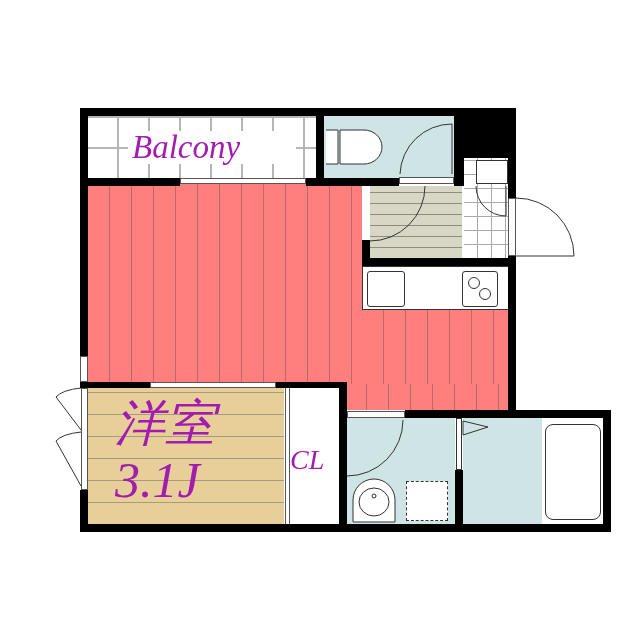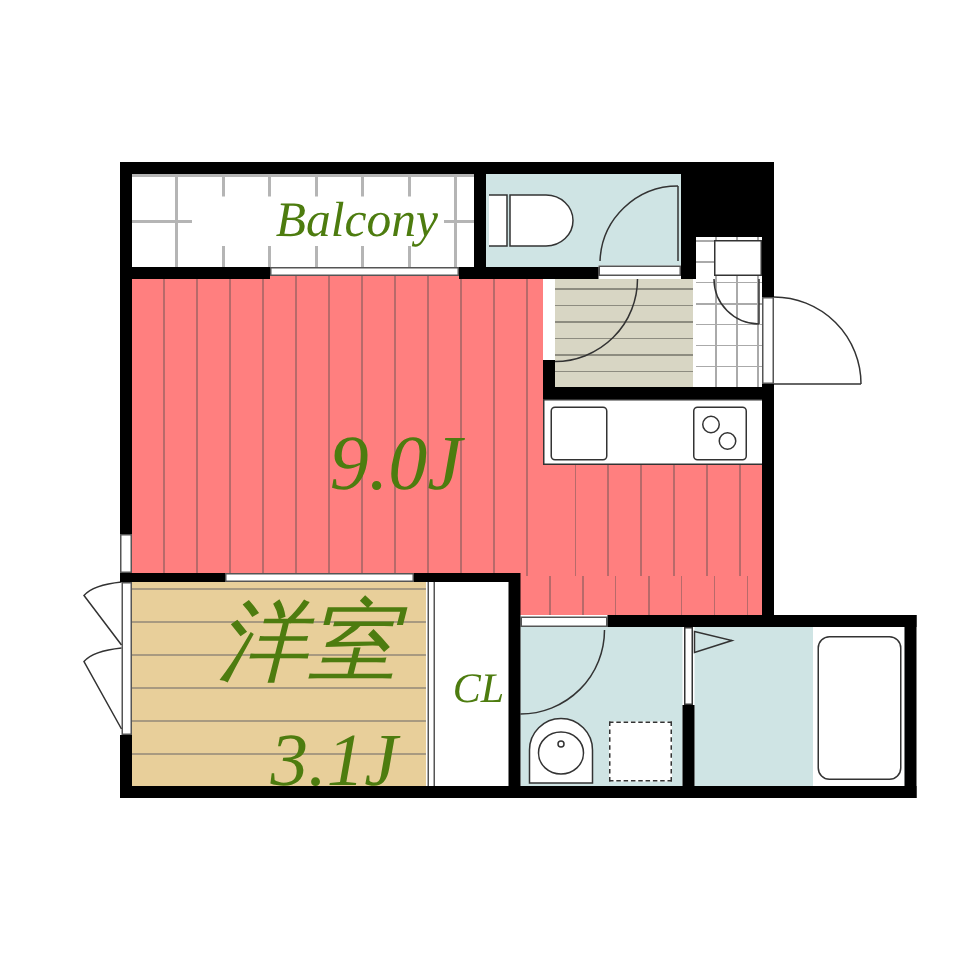--- a/index.html
+++ b/index.html
@@ -1,20 +1,20 @@
 <!DOCTYPE html>
 <html><head>
   <meta charset="utf-8">
   <style>
     html, body { margin: 0; padding: 0; background: #ffffff; }
     body { width: 640px; height: 640px; position: relative; overflow: hidden; }
     .plan { position: absolute; left: 0; top: 0; width: 640px; height: 640px; }
     .room { position: absolute; box-sizing: border-box; }
     .wall { position: absolute; background: #000; }
-    .label { position: absolute; font-family: "Liberation Serif", "DejaVu Serif", serif; font-style: italic; color: #4d7c0f; text-align: right; line-height: 1; white-space: nowrap; }
+    .label { position: absolute; font-family: "Liberation Serif", "DejaVu Serif", serif; font-style: italic; color: #a21caf; text-align: left; line-height: 1; white-space: nowrap; }
     .ldk-floor { background-color: #ff7f7f;
       background-image: repeating-linear-gradient(90deg, transparent 0, transparent 21px, #b86a6a 21px, #b86a6a 22px); }
     .western-floor { background-color: #e8cf9a;
       background-image: repeating-linear-gradient(0deg, transparent 0, transparent 21px, #a89a80 21px, #a89a80 22px); }
     .entry-floor { background-color: #d8d6c4;
       background-image: repeating-linear-gradient(0deg, transparent 0, transparent 10px, #8d8c80 10px, #8d8c80 11px); }
     .wet-floor { background-color: #cfe4e4; }
     .tile-floor { background-color: #fff;
       background-image: repeating-linear-gradient(0deg, transparent 0, transparent 13px, #aaa 13px, #aaa 14px),
                         repeating-linear-gradient(90deg, transparent 0, transparent 13px, #aaa 13px, #aaa 14px); }
@@ -28,21 +28,20 @@
 <body>
 
 <div class="plan">
 
   <div class="room balcony-floor" style="left:88px;top:116px;width:228px;height:62px;"></div>
   <div class="label" style="left:128px;top:131px;width:160px;font-size:33px;background:#fff;padding:0 4px;">Balcony</div>
 
   <div class="room ldk-floor" style="left:88px;top:184px;width:274px;height:200px;"></div>
   <div class="room ldk-floor" style="left:362px;top:310px;width:148px;height:100px;"></div>
   <div class="room ldk-floor" style="left:345px;top:384px;width:165px;height:26px;"></div>
-  <div class="label" style="left:148px;top:284px;width:160px;font-size:52px;">9.0J</div>
 
   <div class="room" style="left:362px;top:266px;width:148px;height:44px;background:#fff;border:1px solid #333;">
     <div style="position:absolute;left:4px;top:4px;width:36px;height:34px;border:1px solid #333;border-radius:3px;"></div>
     <div style="position:absolute;left:99px;top:4px;width:34px;height:34px;border:1px solid #333;border-radius:3px;">
       <div style="position:absolute;left:5px;top:5px;width:10px;height:10px;border:1px solid #333;border-radius:50%;"></div>
       <div style="position:absolute;left:16px;top:16px;width:10px;height:10px;border:1px solid #333;border-radius:50%;"></div>
     </div>
   </div>
 
   <div class="room wet-floor" style="left:324px;top:116px;width:130px;height:62px;"></div>
@@ -69,22 +68,22 @@
     <line x1="30" y1="0" x2="30" y2="30" stroke="#333" stroke-width="1"></line>
   </svg>
 
   <div class="window" style="left:508px;top:198px;width:8px;height:58px;"></div>
   <svg width="70" height="70" style="left:516px;top:196px;">
     <path d="M0 2 A58 58 0 0 1 58 60" fill="none" stroke="#333" stroke-width="1"></path>
     <line x1="0" y1="60" x2="58" y2="60" stroke="#333" stroke-width="1"></line>
   </svg>
 
   <div class="room western-floor" style="left:88px;top:388px;width:196px;height:136px;"></div>
-  <div class="label" style="left:115px;top:398px;width:150px;font-size:60px;">洋室</div>
-  <div class="label" style="left:115px;top:481px;width:150px;font-size:50px;">3.1J</div>
+  <div class="label" style="left:115px;top:398px;width:150px;font-size:50px;">洋室</div>
+  <div class="label" style="left:115px;top:455px;width:150px;font-size:50px;">3.1J</div>
 
   <div class="room" style="left:284px;top:388px;width:55px;height:136px;background:#fff;"></div>
   <div class="room" style="left:285px;top:388px;width:5px;height:136px;border-left:1px solid #555;border-right:1px solid #555;"></div>
   <div class="label" style="left:290px;top:446px;width:46px;font-size:28px;">CL</div>
 
   <div class="room wet-floor" style="left:347px;top:418px;width:108px;height:106px;"></div>
   <div class="window" style="left:347px;top:411px;width:58px;height:7px;"></div>
   <svg width="70" height="70" style="left:347px;top:418px;">
     <path d="M0 58 A56 56 0 0 0 56 2" fill="none" stroke="#333" stroke-width="1"></path>
   </svg>

